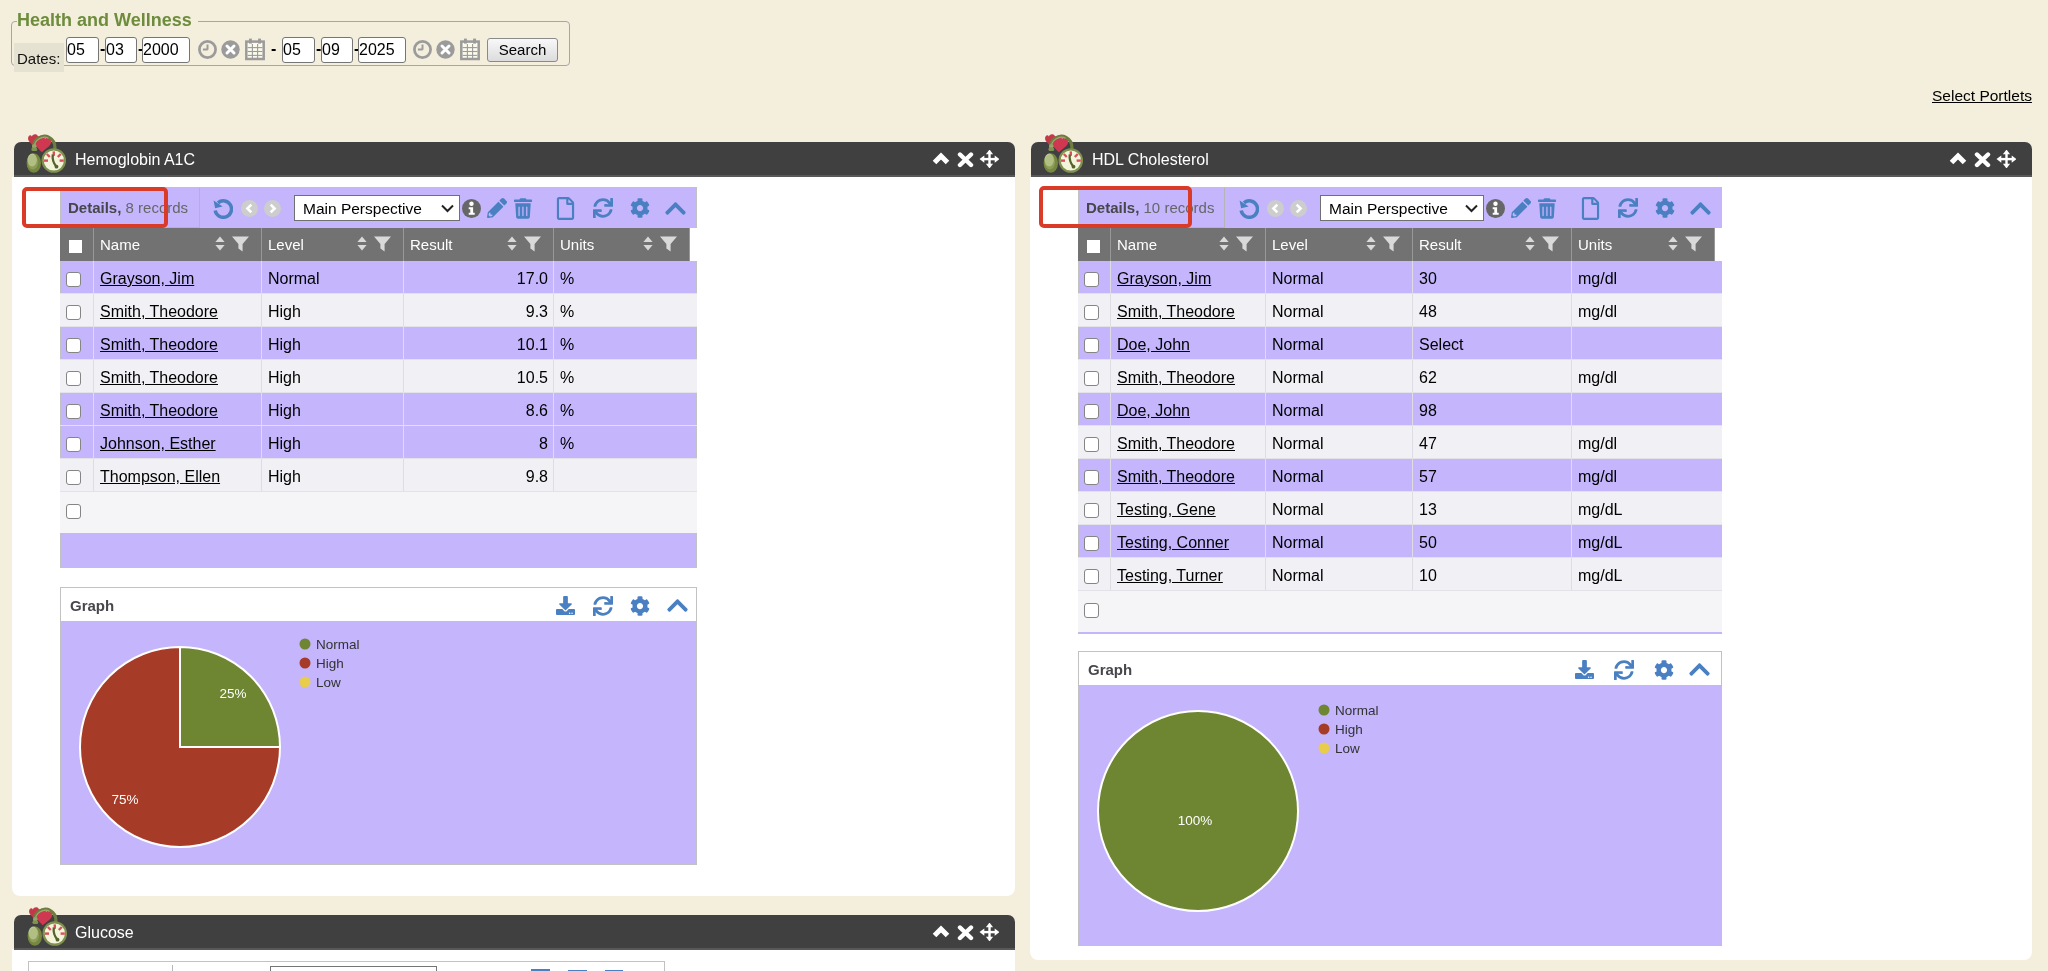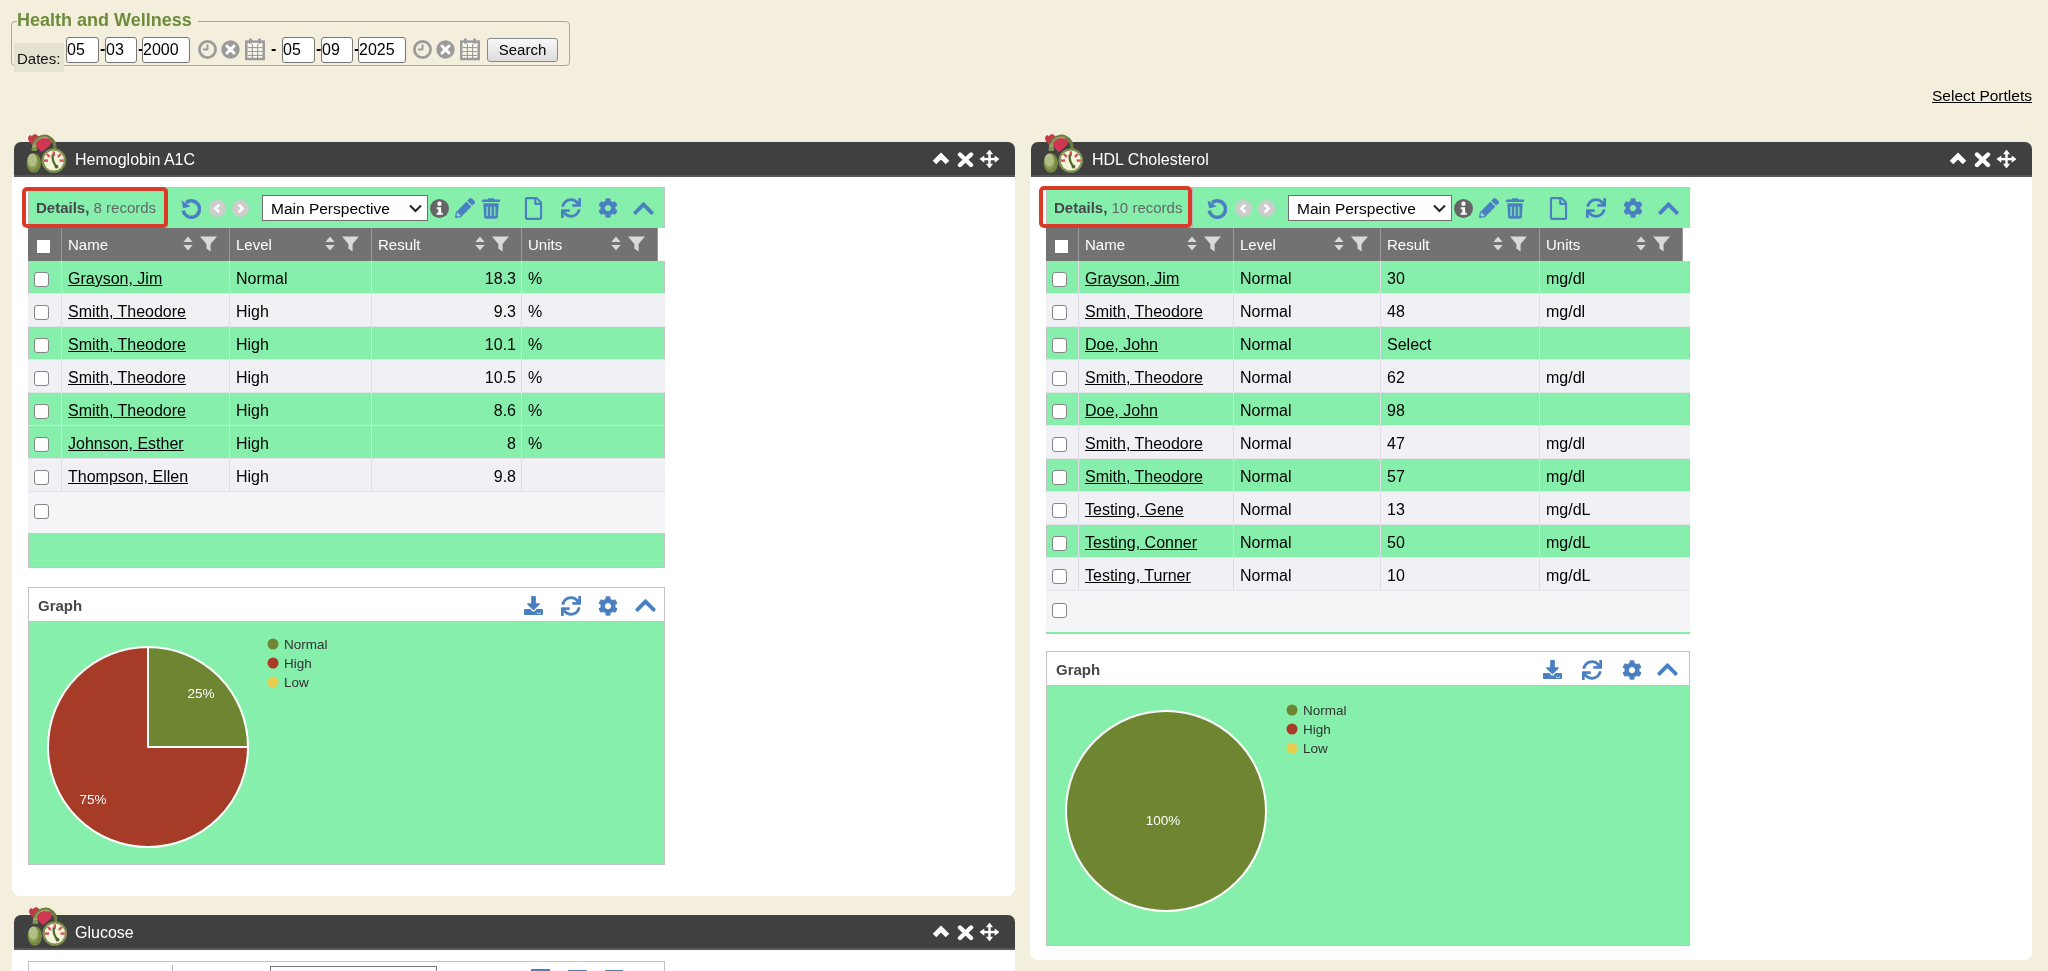--- a/index.html
+++ b/index.html
@@ -17,21 +17,21 @@
 #search { position:absolute; left:487px; top:38px; width:71px; height:24px; background:linear-gradient(#f8f8f8,#dcdcdc); border:1px solid #8a8a8a; border-radius:3px; font-size:15px; color:#000; text-align:center; line-height:21px; }
 #selport { position:absolute; left:1932px; top:87px; font-size:15.5px; color:#000; text-decoration:underline; }
 
 
 .phead { position:absolute; height:35px; background:#404040; border-radius:7px 7px 0 0; border-bottom:2px solid #585858; }
 .ptitle { position:absolute; left:61px; top:9px; font-size:16px; color:#fff; }
 .pbody { position:absolute; background:#fff; border-radius:0 0 8px 8px; }
 .hicons { position:absolute; top:8px; }
 
 
-.panel { position:absolute; background:#86efac; border:1px solid #c2c2c2; }
+.panel { position:absolute; background:#c4b5fd; border:1px solid #c2c2c2;margin-left:32px; }
 .dlbl { position:absolute; left:0; top:0; width:139px; height:40px; border-right:1px solid #b5b5b5; border-bottom:1px solid #b5b5b5; }
 .dtext { position:absolute; left:7px; top:11px; font-size:15px; color:#47474b; white-space:nowrap; }
 .dtext b { font-weight:bold; }
 .redbox { position:absolute; border:4px solid #da3a28; border-radius:5px; z-index:30; }
 
 
 table.grid { border-collapse:separate; border-spacing:0; table-layout:fixed; font-size:16px; color:#000; }
 table.grid th { background:#727272; height:33px; font-weight:normal; font-size:15px; color:#fff; text-align:left; padding:0 0 0 6px; border-right:1px solid #989898; position:relative; }
 table.grid th.last { border-right:none; }
 table.grid td { height:33px; padding:4px 0 0 6px; border-bottom:1px solid #e2e2e8; border-right:1px solid #dddde3; overflow:hidden; white-space:nowrap; }
@@ -284,21 +284,21 @@
                   <path d="M17 0.5 H34 L27.6 8 V15.5 L23.4 12.5 V8 Z"></path>
                 </g>
               </svg>
             </span></th>
       <th class="last" style="background:#fff;"></th>
     </tr>
     <tr>
           <td><span class="cbx"></span></td>
           <td><a class="lnk">Grayson, Jim</a></td>
           <td>Normal</td>
-          <td class="num">18.3</td>
+          <td class="num">17.0</td>
           <td class="u">%</td>
           <td class="last"></td>
         </tr>
     <tr class="alt">
           <td><span class="cbx"></span></td>
           <td><a class="lnk">Smith, Theodore</a></td>
           <td>High</td>
           <td class="num">9.3</td>
           <td class="u">%</td>
           <td class="last"></td>

